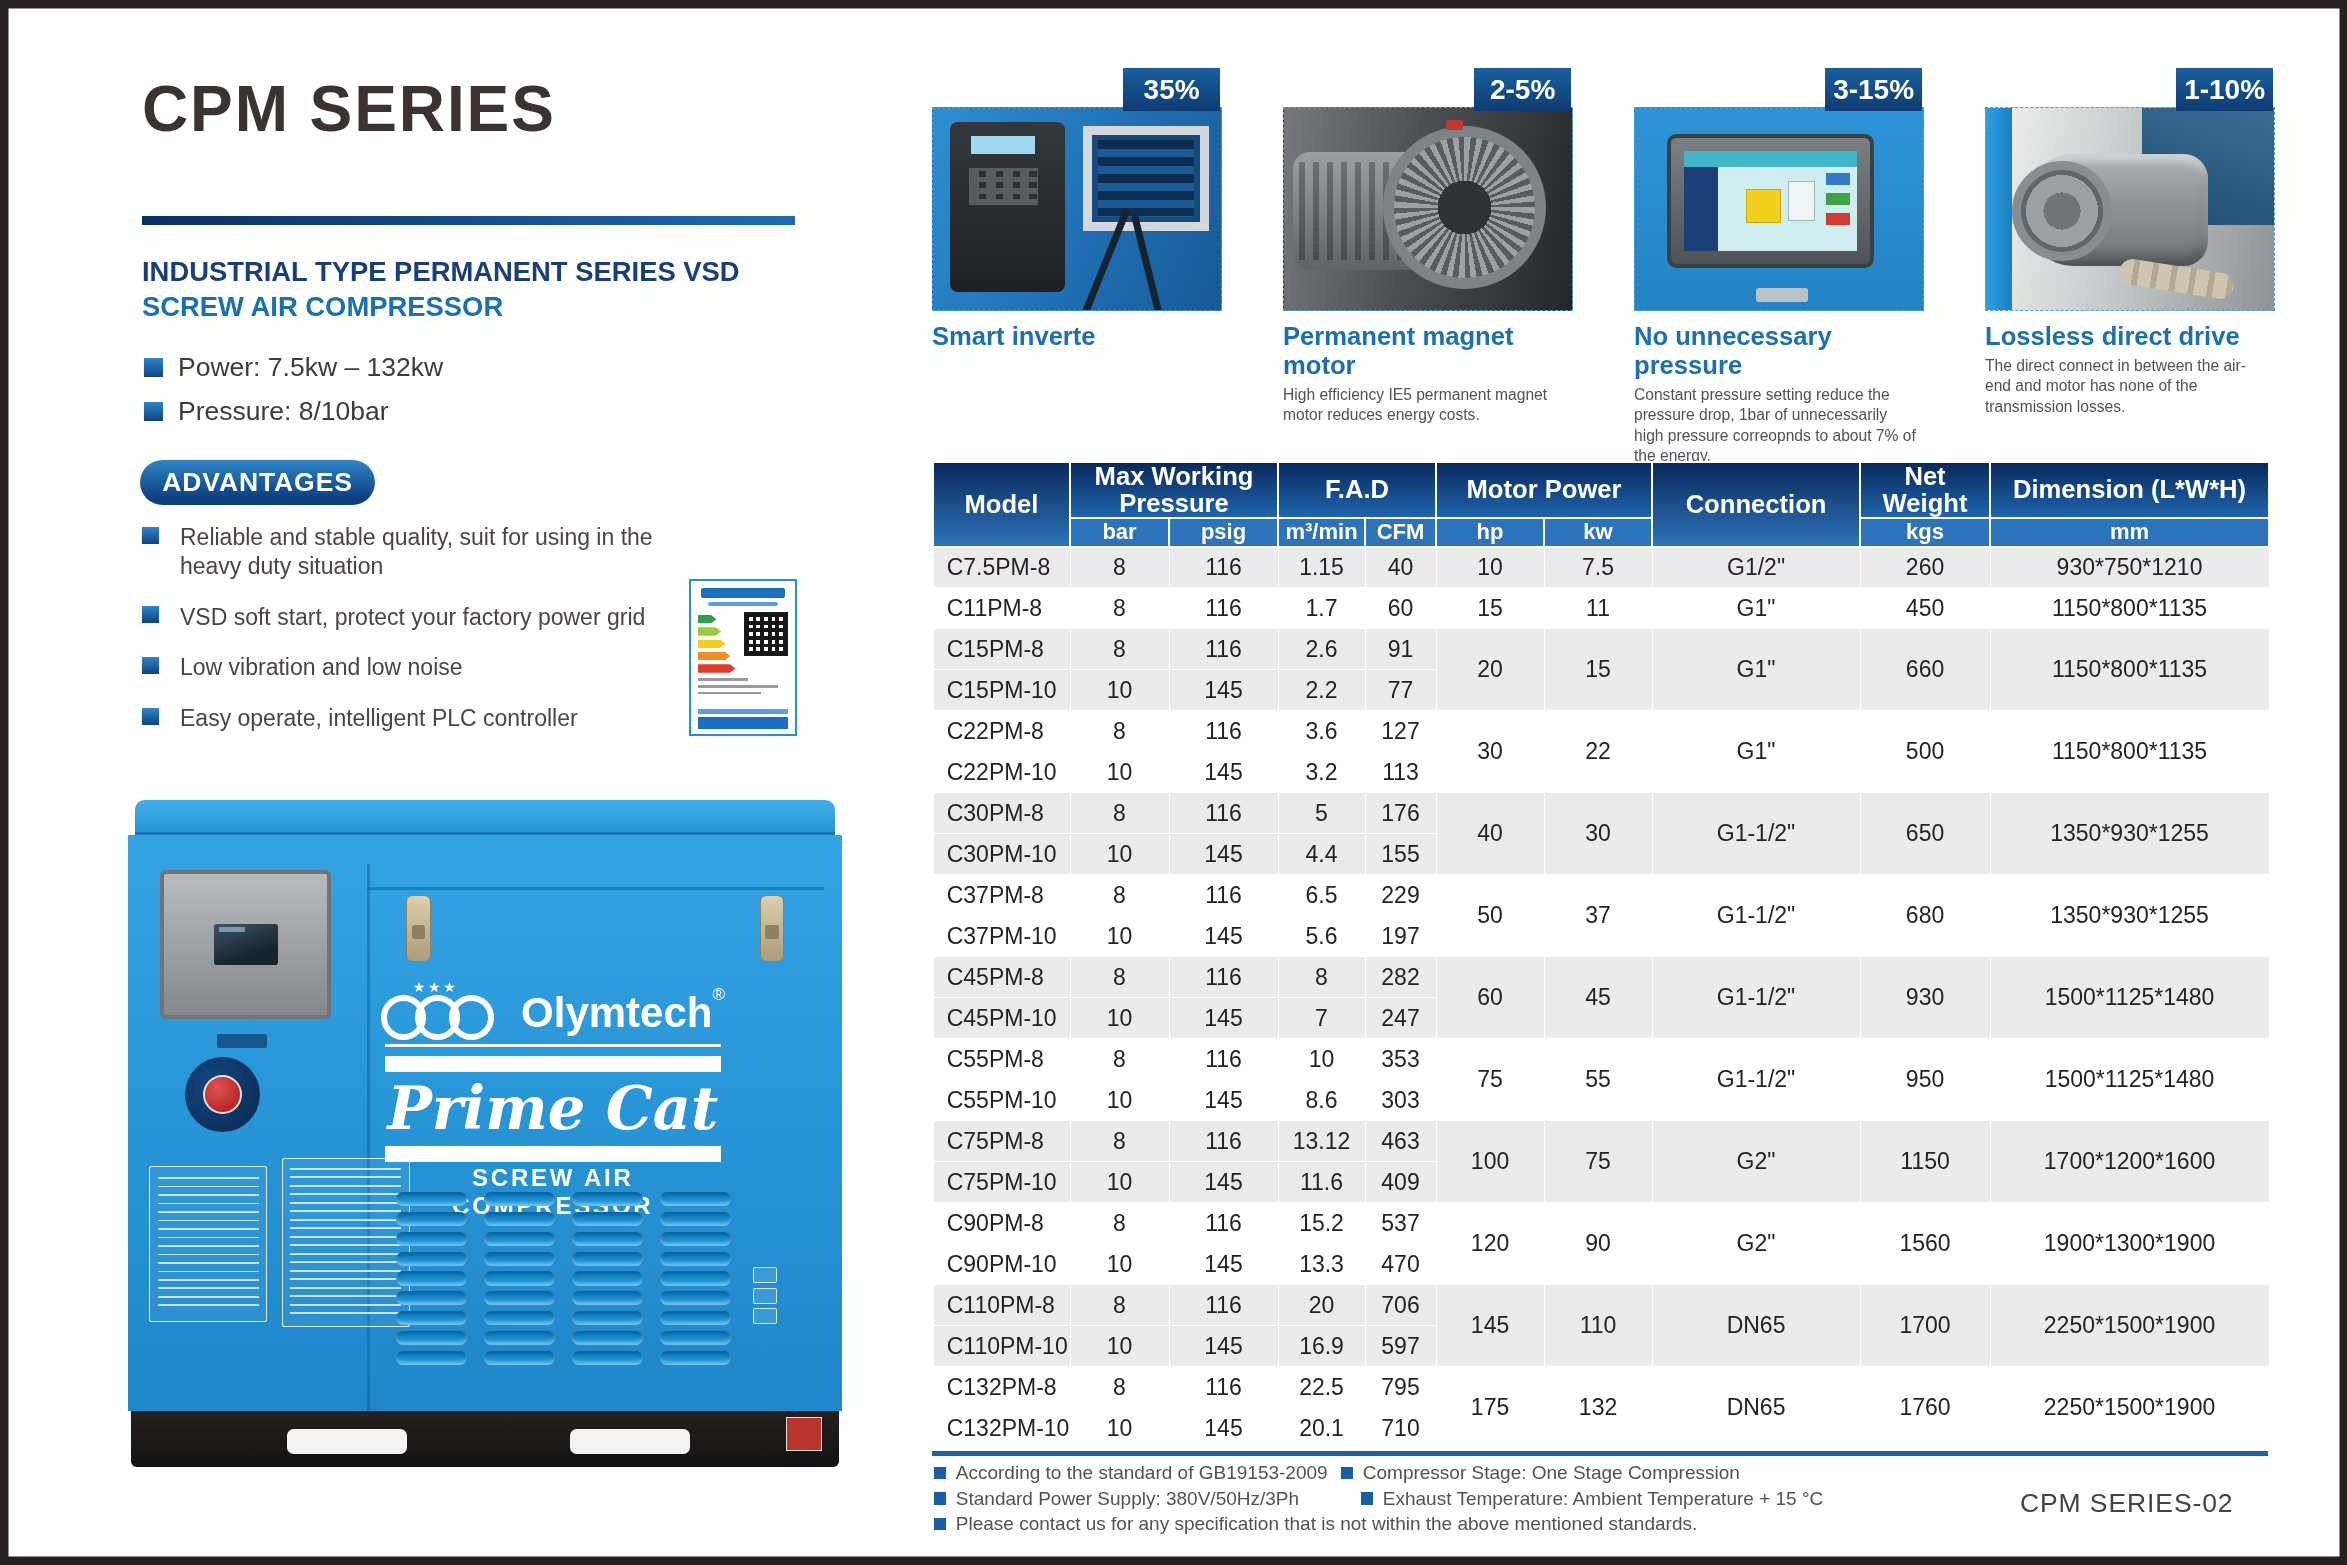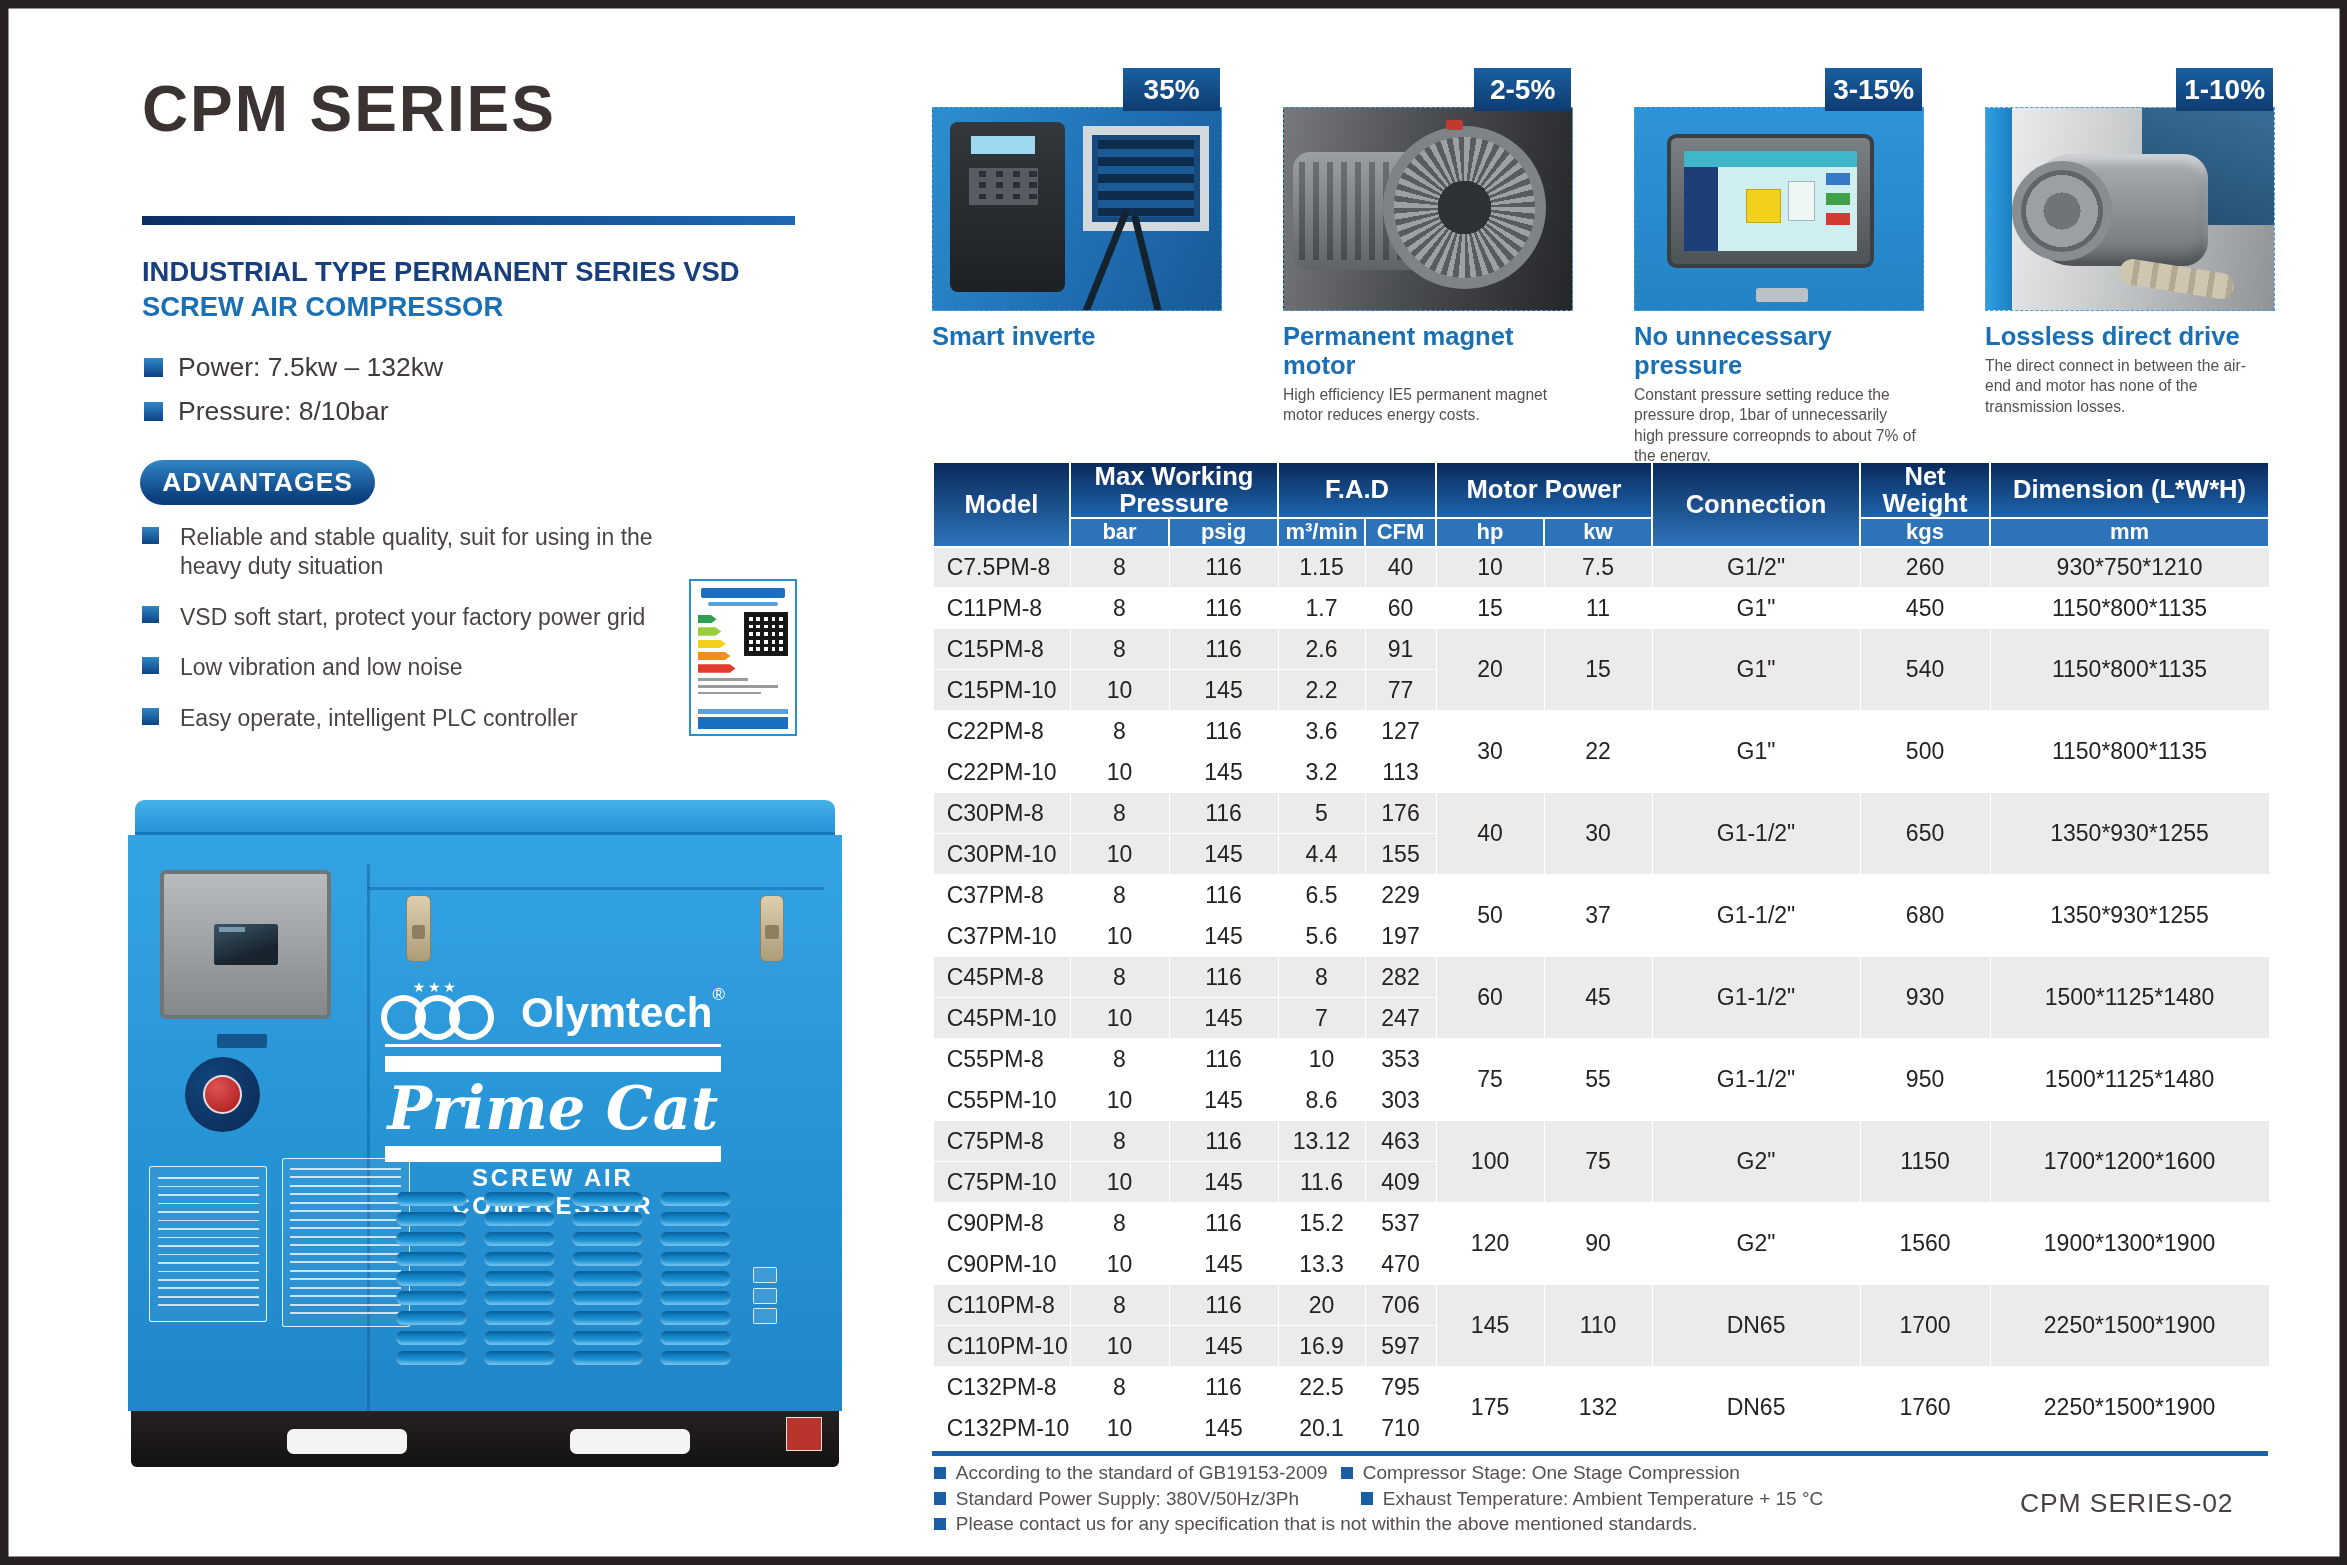--- a/index.html
+++ b/index.html
@@ -466,21 +466,21 @@
           </tr>
           <tr class="shade">
             <td class="model-cell">C15PM-8</td>
             <td>8</td>
             <td>116</td>
             <td>2.6</td>
             <td>91</td>
             <td rowspan="2">20</td>
             <td rowspan="2">15</td>
             <td rowspan="2">G1"</td>
-            <td rowspan="2">540</td>
+            <td rowspan="2">660</td>
             <td rowspan="2">1150*800*1135</td>
           </tr>
           <tr class="shade">
             <td class="model-cell">C15PM-10</td>
             <td>10</td>
             <td>145</td>
             <td>2.2</td>
             <td>77</td>
           </tr>
           <tr>

